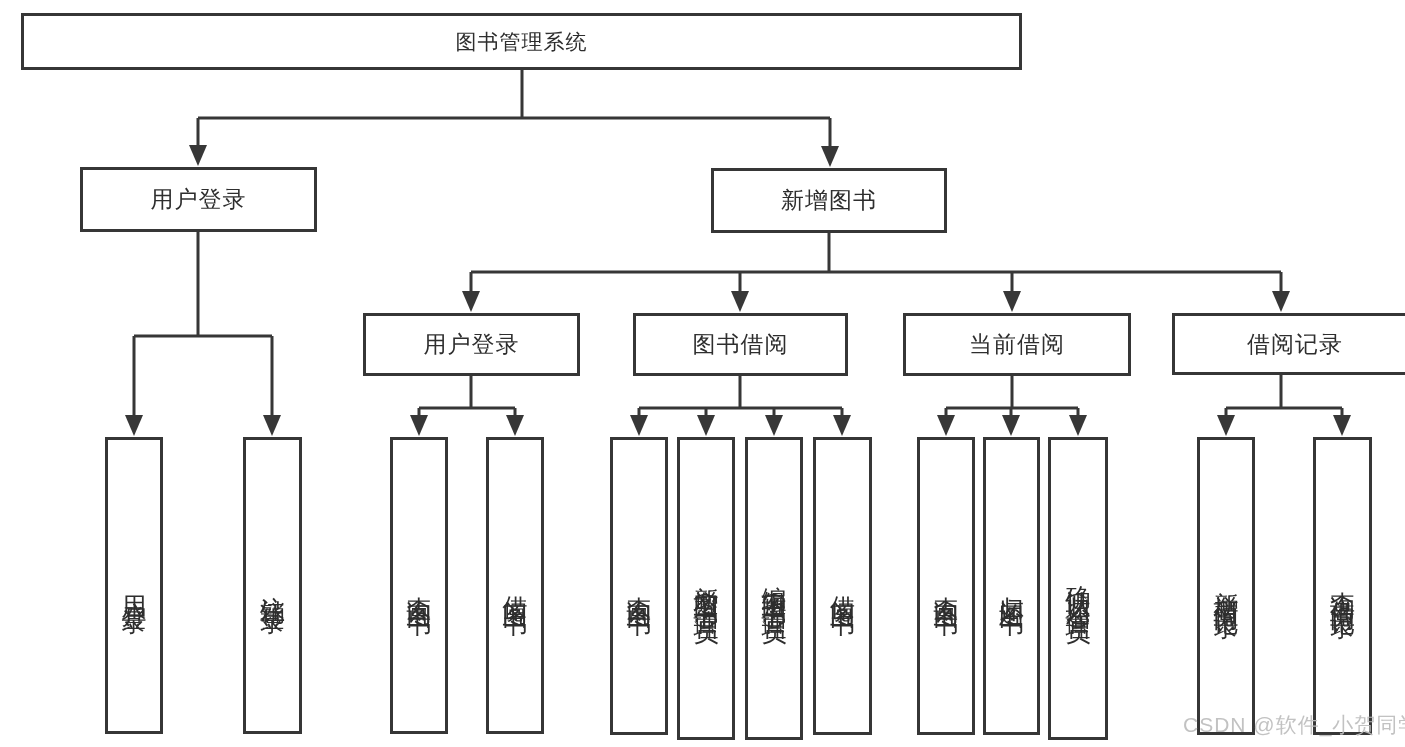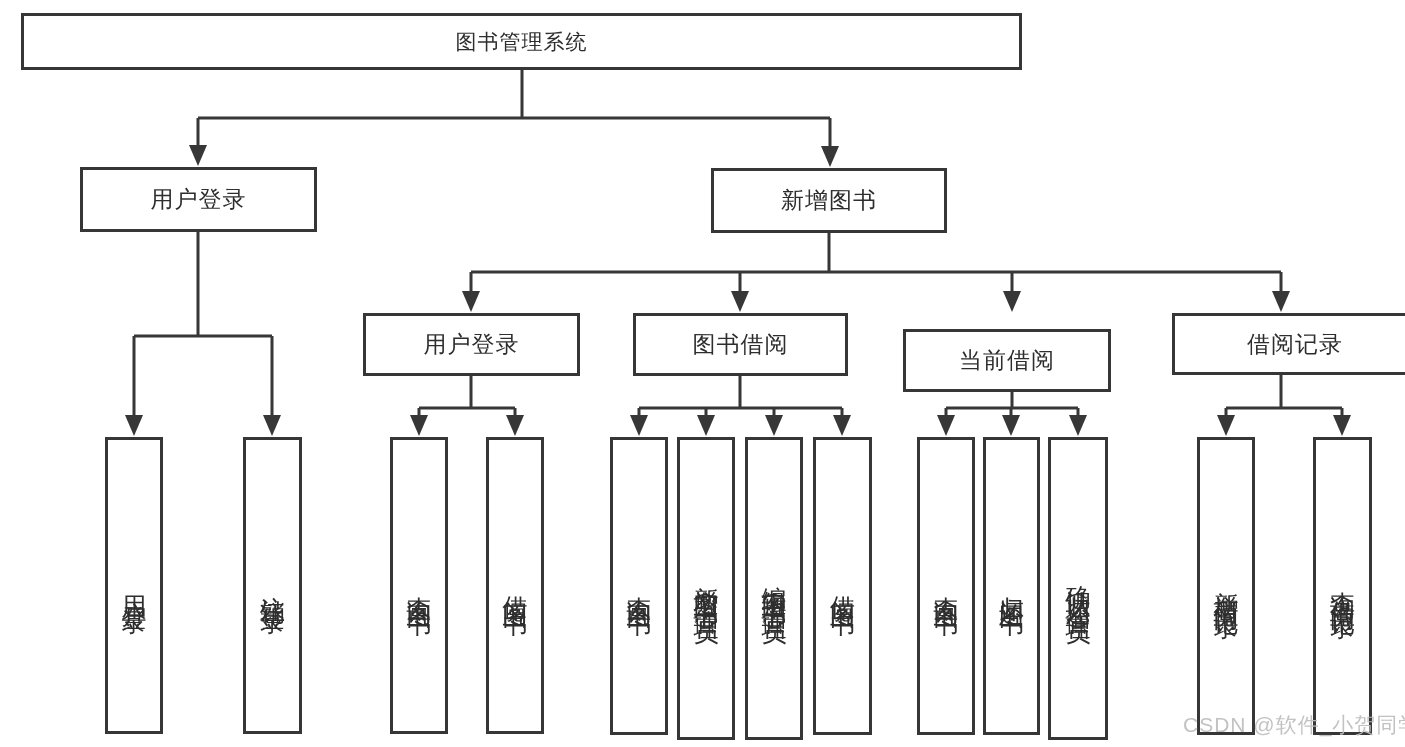--- a/index.html
+++ b/index.html
@@ -83,21 +83,21 @@
   <div class="node" style="left:711px;top:168px;width:236px;height:65px">
     <span class="hlabel">新增图书</span>
   </div>
 
   <div class="node" style="left:363px;top:313px;width:217px;height:63px">
     <span class="hlabel">用户登录</span>
   </div>
   <div class="node" style="left:633px;top:313px;width:215px;height:63px">
     <span class="hlabel">图书借阅</span>
   </div>
-  <div class="node" style="left:903px;top:329px;width:208px;height:63px">
+  <div class="node" style="left:903px;top:313px;width:228px;height:63px">
     <span class="hlabel">当前借阅</span>
   </div>
   <div class="node" style="left:1172px;top:313px;width:246px;height:62px">
     <span class="hlabel">借阅记录</span>
   </div>
 
   <div class="node" style="left:105px;top:437px;width:58px;height:297px">
     <span class="vlabel">用户登录</span>
   </div>
   <div class="node" style="left:243px;top:437px;width:59px;height:297px">

